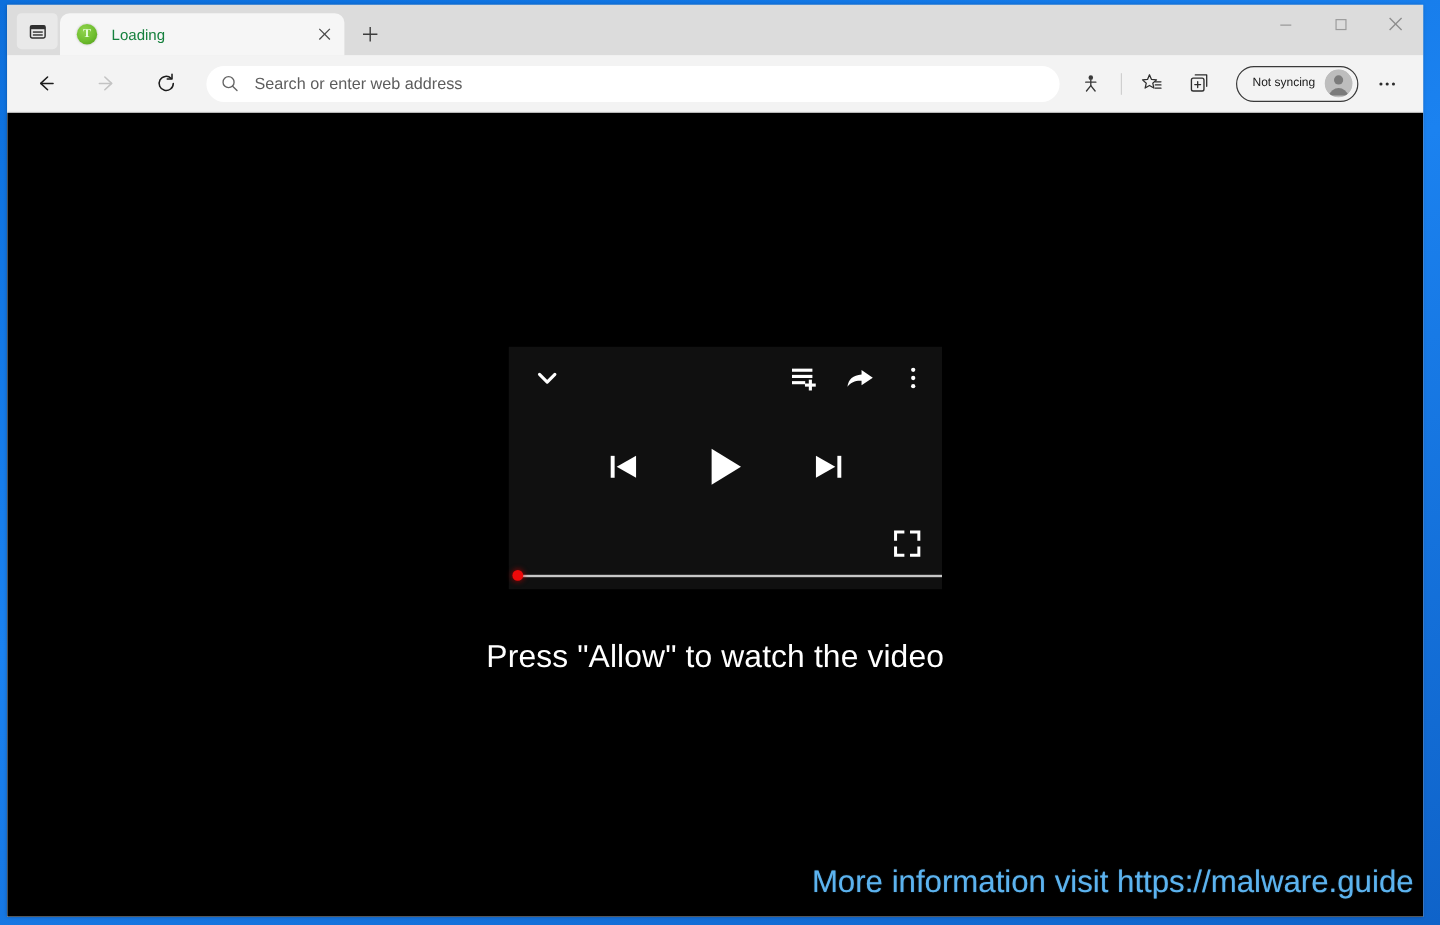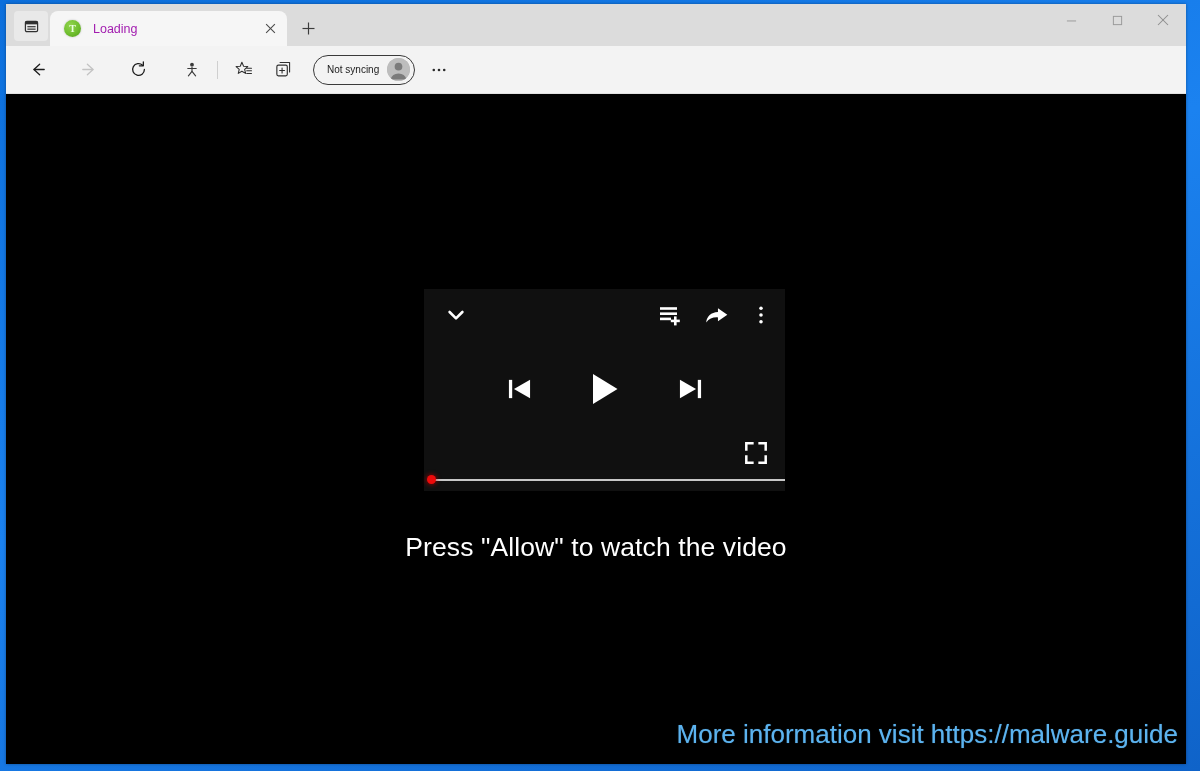--- a/index.html
+++ b/index.html
@@ -86,21 +86,21 @@
     font-size: 10px;
     font-weight: bold;
     line-height: 1;
     font-family: "Liberation Serif", serif;
   }
 
   .tab-title {
     flex: 1;
     margin-left: 12px;
     font-size: 12.5px;
-    color: #a21caf;
+    color: #15803d;
     white-space: nowrap;
     overflow: hidden;
     text-overflow: ellipsis;
   }
 
   .tab-close {
     width: 22px;
     height: 22px;
     display: flex;
     align-items: center;
@@ -405,20 +405,29 @@
         </svg>
       </div>
 
       <div class="nav-btn sp-rel">
         <svg width="19" height="19" viewBox="0 0 20 20">
           <path d="M16.2 10 a6.2 6.2 0 1 1 -1.9 -4.45" fill="none" stroke="#1c1c1c" stroke-width="1.35" stroke-linecap="round"></path>
           <path d="M15.1 1.9 L15.1 6.1 L10.9 6.1" fill="none" stroke="#1c1c1c" stroke-width="1.35" stroke-linecap="round" stroke-linejoin="round"></path>
         </svg>
       </div>
 
+      <div class="omnibox">
+        <span class="oi">
+          <svg width="15" height="15" viewBox="0 0 16 16">
+            <circle cx="6.9" cy="6.9" r="4.9" fill="none" stroke="#646464" stroke-width="1.2"></circle>
+            <line x1="10.5" y1="10.5" x2="14.4" y2="14.4" stroke="#646464" stroke-width="1.2" stroke-linecap="round"></line>
+          </svg>
+        </span>
+        <span class="omnibox-text">Search or enter web address</span>
+      </div>
 
       <div class="toolbar-right">
 
         <div class="tb-icon">
           <svg width="18" height="18" viewBox="0 0 20 20">
             <circle cx="10" cy="4.1" r="2.1" fill="#3a3a3a"></circle>
             <path d="M10 6.4 L10 11.5" stroke="#3a3a3a" stroke-width="1.25"></path>
             <path d="M5.3 8.3 L14.7 8.3" stroke="#3a3a3a" stroke-width="1.25" stroke-linecap="round"></path>
             <path d="M10 11.5 L6 16.5" stroke="#3a3a3a" stroke-width="1.25" stroke-linecap="round"></path>
             <path d="M10 11.5 L14 16.5" stroke="#3a3a3a" stroke-width="1.25" stroke-linecap="round"></path>

